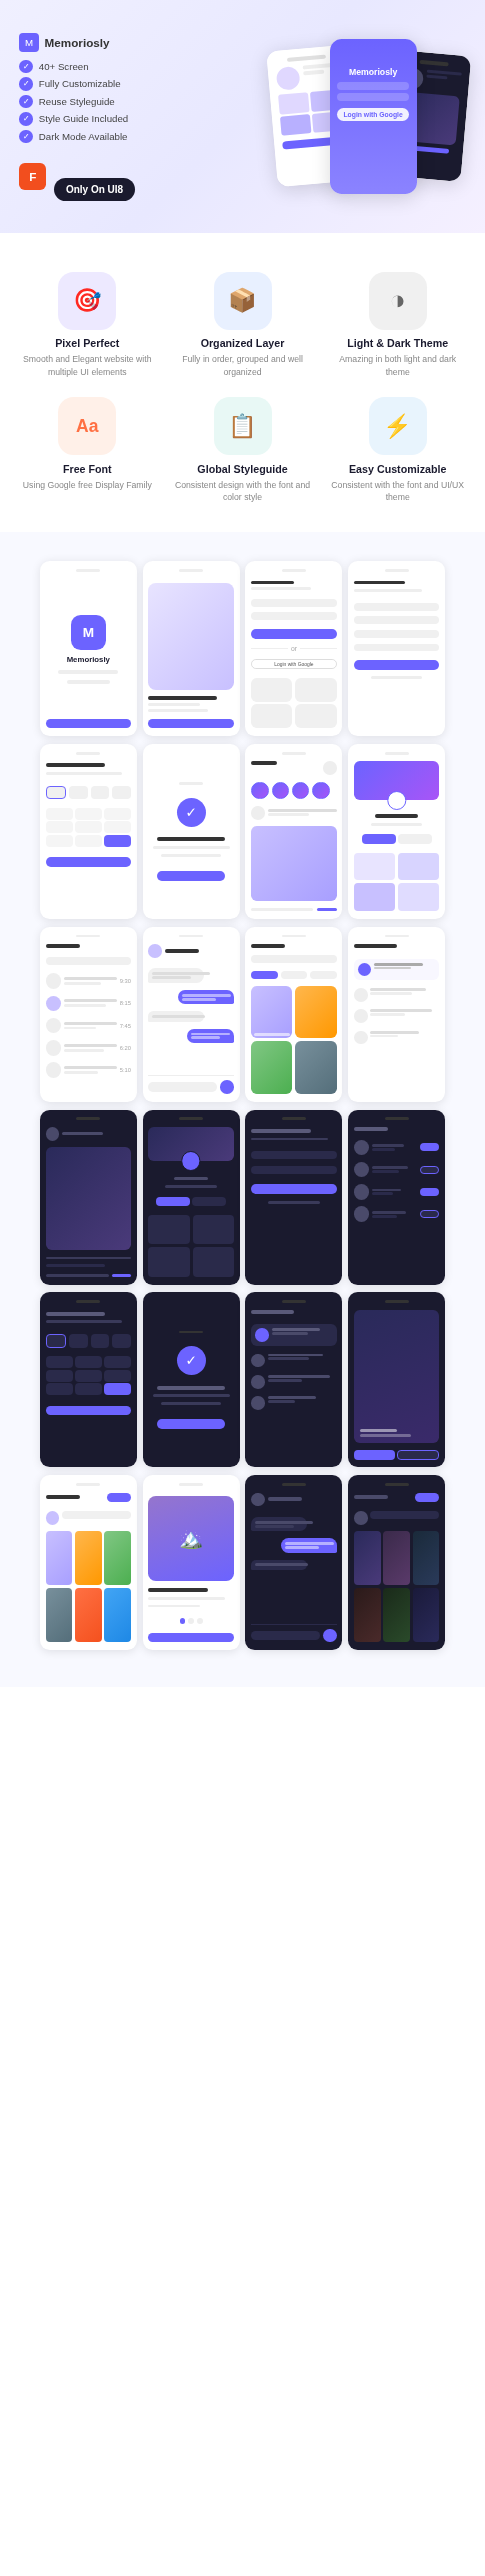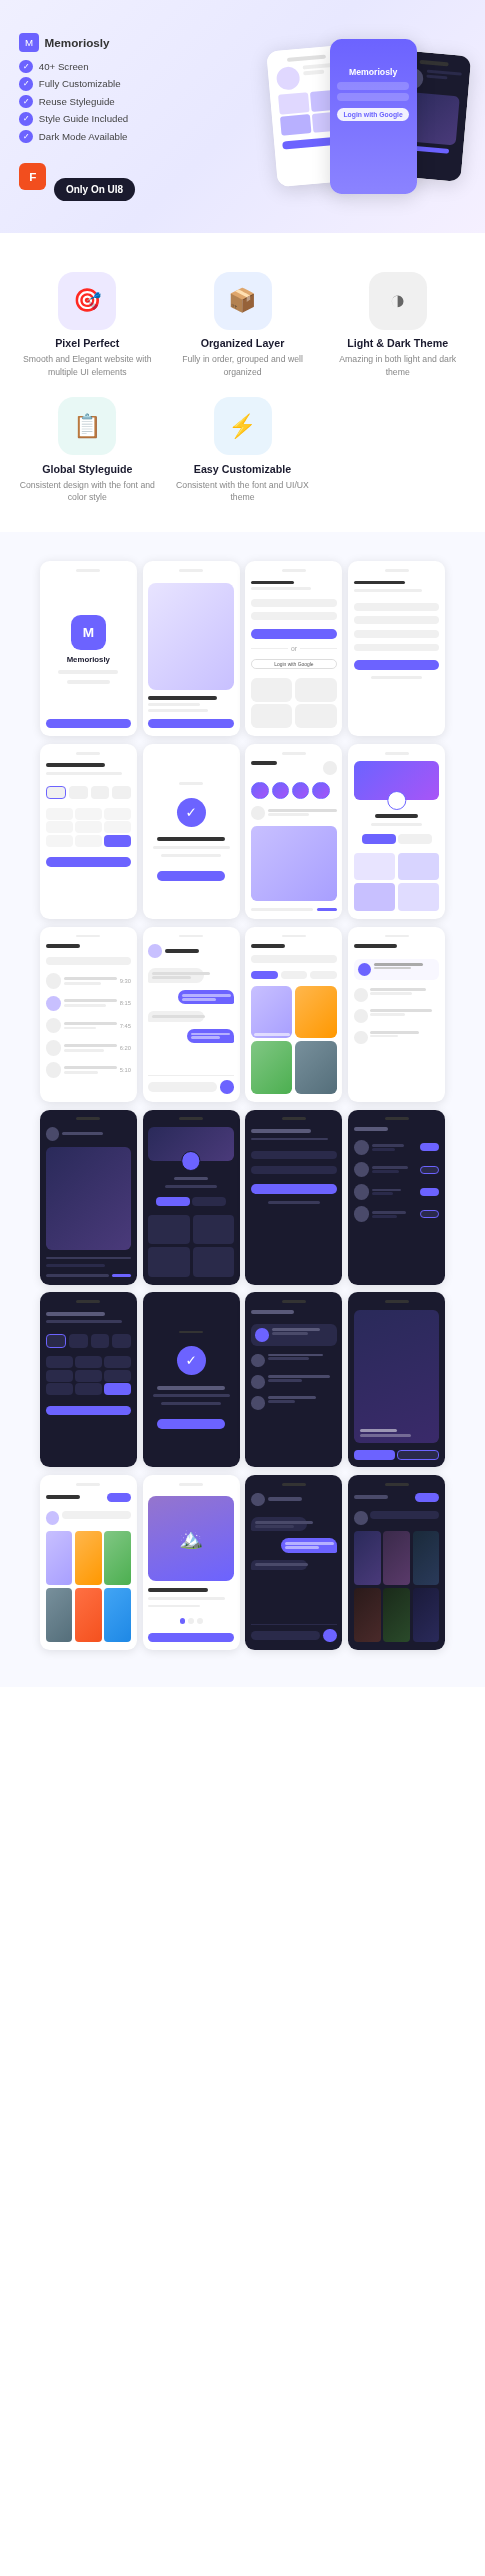--- a/index.html
+++ b/index.html
@@ -397,20 +397,25 @@
       <div class="feature-icon-wrap feature-icon-blue">📦</div>
       <div class="feature-name">Organized Layer</div>
       <div class="feature-desc">Fully in order, grouped and well organized</div>
     </div>
     <div class="feature-item">
       <div class="feature-icon-wrap feature-icon-gray" style="font-size:27px;">◑</div>
       <div class="feature-name">Light &amp; Dark Theme</div>
       <div class="feature-desc">Amazing in both light and dark theme</div>
     </div>
     <div class="feature-item">
+      <div class="feature-icon-wrap feature-icon-orange" style="font-size:17.5px;font-weight:800;">Aa</div>
+      <div class="feature-name">Free Font</div>
+      <div class="feature-desc">Using Google free Display Family</div>
+    </div>
+    <div class="feature-item">
       <div class="feature-icon-wrap feature-icon-teal">📋</div>
       <div class="feature-name">Global Styleguide</div>
       <div class="feature-desc">Consistent design with the font and color style</div>
     </div>
     <div class="feature-item">
       <div class="feature-icon-wrap feature-icon-light">⚡</div>
       <div class="feature-name">Easy Customizable</div>
       <div class="feature-desc">Consistent with the font and UI/UX theme</div>
     </div>
   </div>

